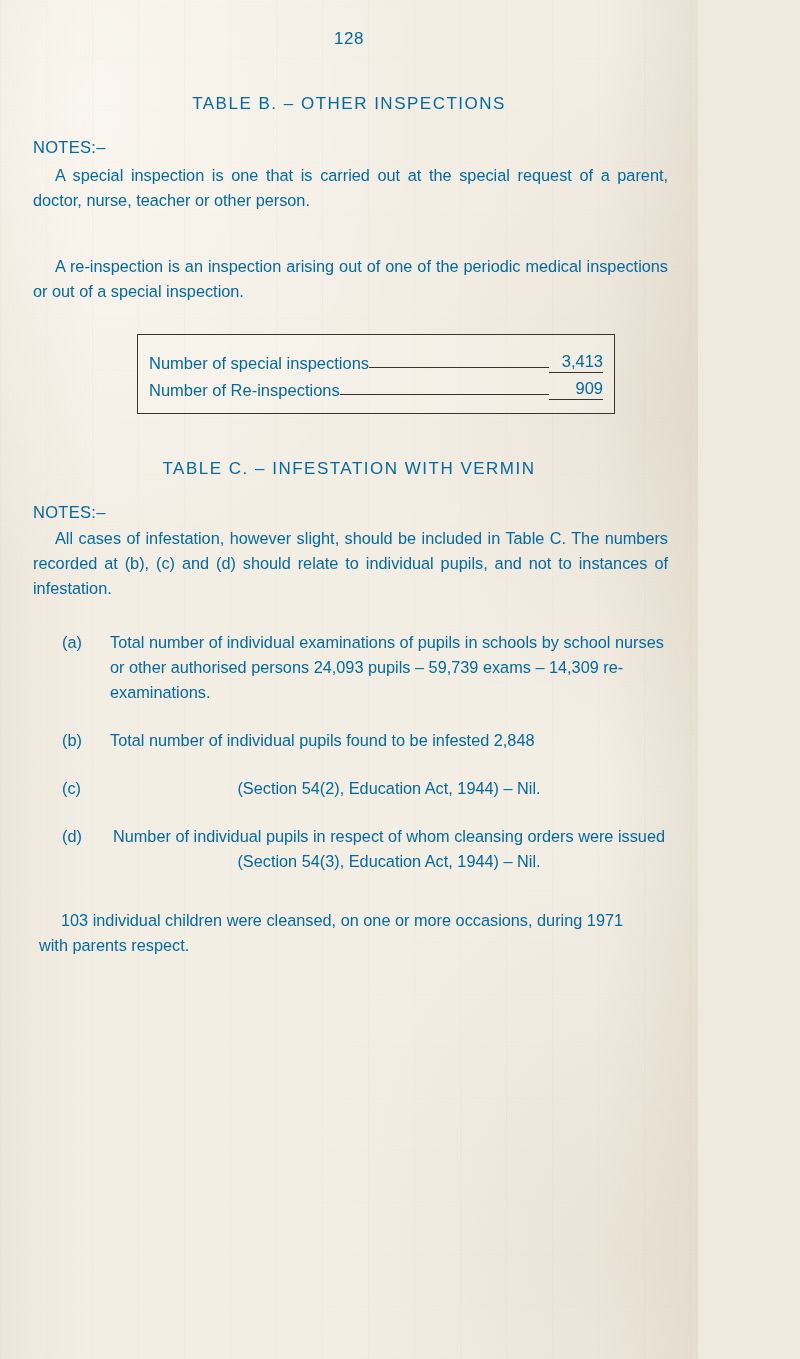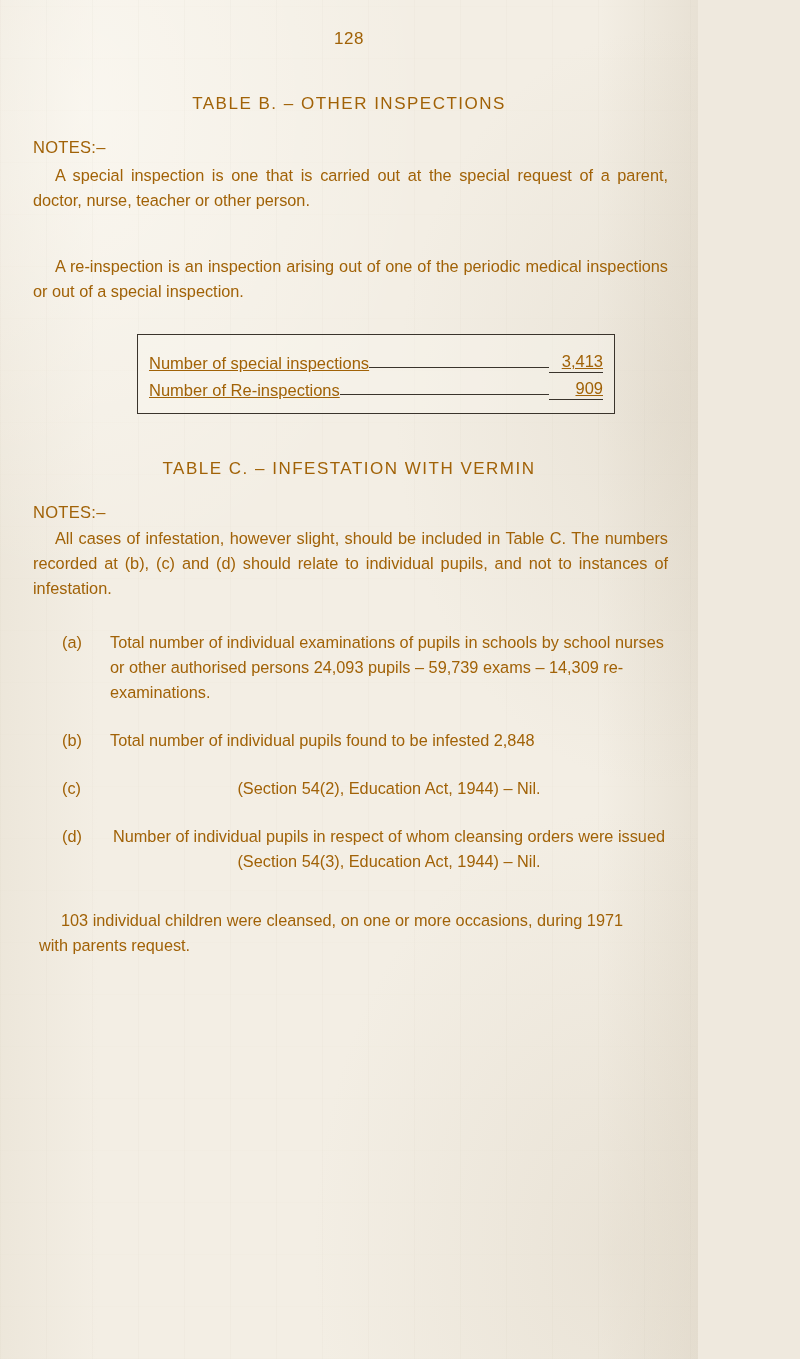--- a/index.html
+++ b/index.html
@@ -7,21 +7,21 @@
     padding: 0;
     background: #efe9de;
   }
   .page {
     position: relative;
     width: 698px;
     height: 1359px;
     background: #f3eee4;
     overflow: hidden;
     font-family: "Liberation Sans", sans-serif;
-    color: #a16207;
+    color: #0369a1;
   }
   
   .page::before {
     content: "";
     position: absolute;
     inset: 0;
     pointer-events: none;
     background:
       radial-gradient(ellipse 70% 50% at 12% 8%, rgba(255,253,248,.55), rgba(255,253,248,0) 70%),
       radial-gradient(ellipse 60% 45% at 88% 92%, rgba(214,204,186,.32), rgba(214,204,186,0) 72%),
@@ -94,21 +94,20 @@
     border: 1.6px solid #3a342c;
     padding: 11px 11px 13px 11px;
     box-sizing: border-box;
     background: rgba(250,247,240,.38);
   }
   .box-row {
     display: flex;
     align-items: flex-end;
     font-size: 16.5px;
     height: 27px;
-    text-decoration: underline;
   }
   .box-row .label {
     white-space: nowrap;
   }
   .box-row .leader {
     flex: 1 1 auto;
     border-bottom: 1.3px solid #3a342c;
     margin: 0 0 5px 0;
     height: 1px;
   }
@@ -232,17 +231,17 @@
         <span class="body">
           <span class="last" style="display:block">Number of individual pupils in respect of whom cleansing orders were issued</span>
           <span class="last" style="display:block">(Section 54(3), Education Act, 1944) – Nil.</span>
         </span>
       </div>
 
     </div>
 
     <p class="closing">
       <span>103 individual children were cleansed, on one or more occasions, during 1971</span>
-      <span class="last-line" style="display:block">with parents request.</span>
+      <span class="last-line" style="display:block">with parents respect.</span>
     </p>
 
   </div>
 </div>
 
 </body></html>

